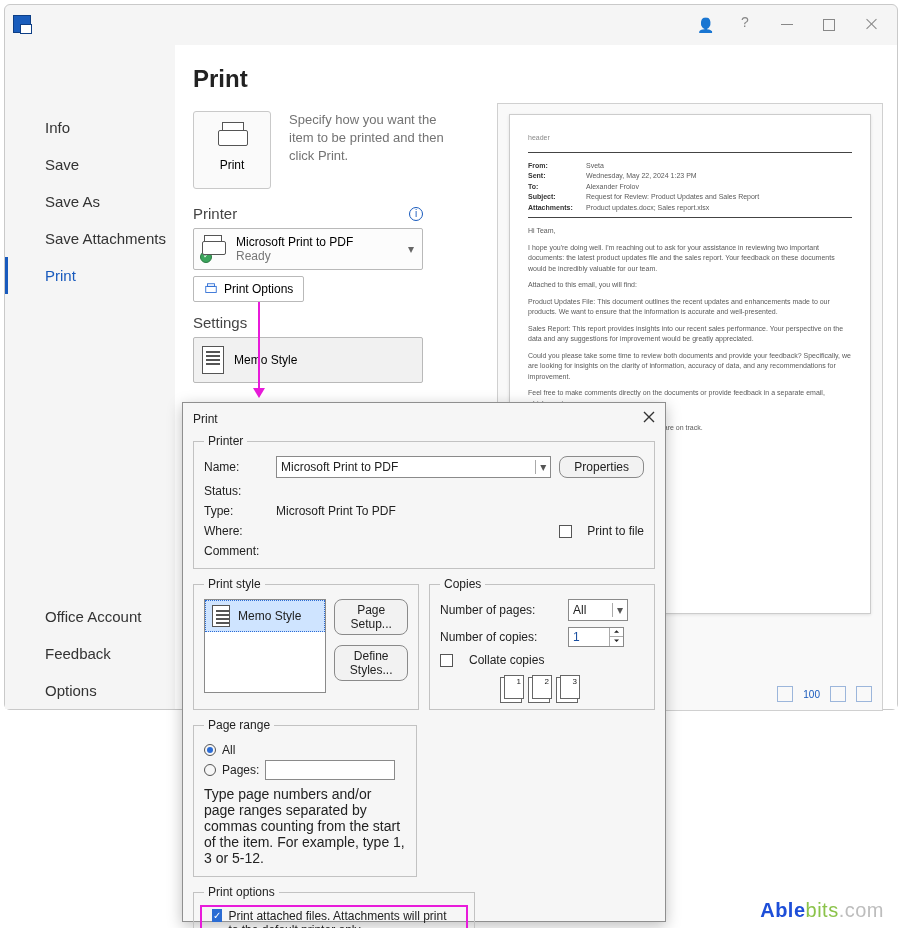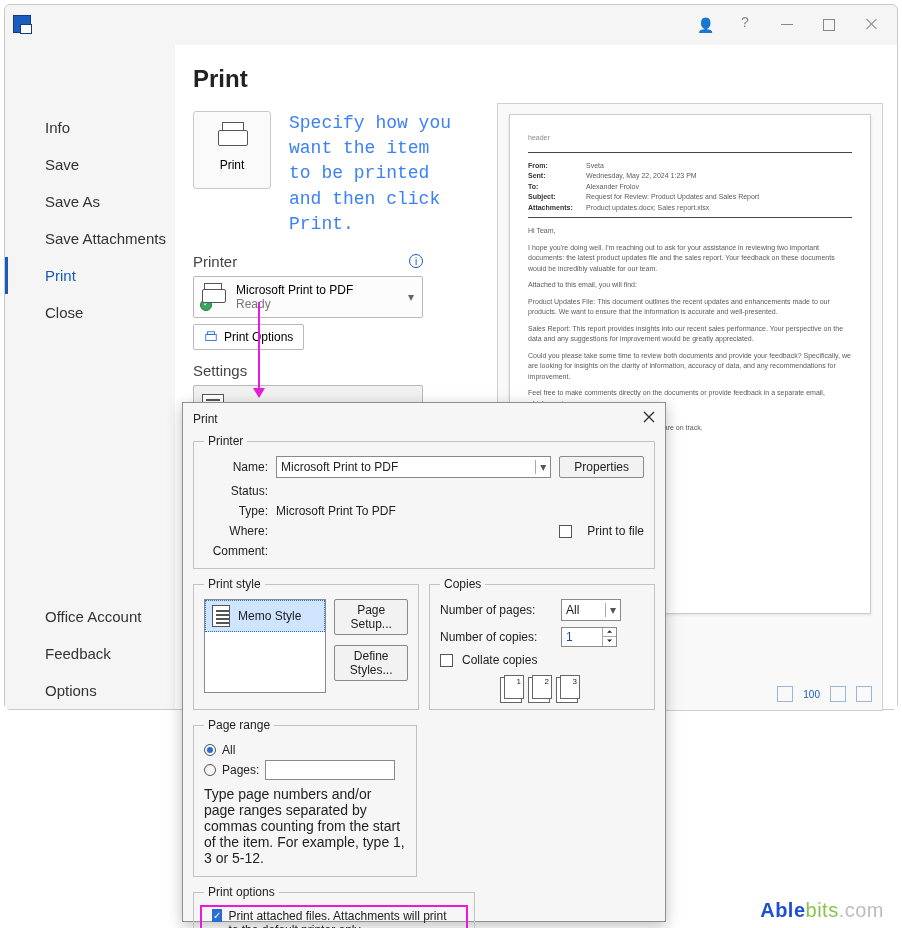--- a/index.html
+++ b/index.html
@@ -51,21 +51,21 @@
   .main h1 { font-size: 24px; font-weight: 600; color: #222; margin-bottom: 18px; }
 
   .print-block { display: flex; gap: 18px; margin-bottom: 16px; }
   .big-print-btn {
     width: 78px; height: 78px; border: 1px solid #c9c9c9; background: #fafafa; border-radius: 3px;
     display: flex; flex-direction: column; align-items: center; justify-content: center; gap: 6px; font-size: 12px;
   }
   .printer-large { width: 28px; height: 24px; position: relative; }
   .printer-large::before { content: ""; position: absolute; left: 4px; top: -6px; width: 20px; height: 8px; border: 1px solid #555; background: #fff; }
   .printer-large::after { content: ""; position: absolute; left: 0; top: 2px; width: 28px; height: 14px; border: 1px solid #555; border-radius: 2px; background: #fff; }
-  .print-desc { font-size: 18px; color: #3b82f6; max-width: 170px; line-height: 1.4; font-family: Liberation Mono, monospace; }
+  .print-desc { font-size: 13px; color: #737373; max-width: 170px; line-height: 1.4; }
 
   .section-label { font-size: 15px; color: #444; margin: 6px 0; display: flex; justify-content: space-between; align-items: center; width: 230px; }
   .info-icon { width: 14px; height: 14px; border: 1px solid #185abd; border-radius: 50%; color: #185abd; font-size: 10px; display: flex; align-items: center; justify-content: center; }
 
   .printer-select {
     width: 230px; border: 1px solid #b9b9b9; background: #fcfcfc; padding: 6px 8px; font-size: 12px;
     display: flex; align-items: center; gap: 8px; border-radius: 2px; position: relative;
   }
   .printer-select .chev { margin-left: auto; color: #666; }
   .mini-printer-badge { width: 26px; height: 20px; position: relative; }
@@ -123,36 +123,36 @@
   .dlg-close svg { width: 12px; height: 12px; }
 
   .dlg-body { padding: 0 10px 8px; }
 
   fieldset {
     border: 1px solid #c2c2c2; padding: 8px 10px 10px; margin-bottom: 8px; background: #fbfbfb0a;
   }
   legend { padding: 0 4px; font-size: 12px; }
 
   .printer-grid { display: grid; grid-template-columns: 64px 1fr auto; gap: 6px 8px; align-items: center; }
-  .printer-grid label { color: #222; text-align: right; }
+  .printer-grid label { color: #222; }
   .dlg-select { display: flex; align-items: center; border: 1px solid #8a8a8a; background: #fff; height: 22px; padding: 0 4px; }
   .dlg-select .chev { margin-left: auto; border-left: 1px solid #aaa; padding-left: 4px; color: #555; }
-  .dlg-btn { border: 1px solid #8a8a8a; background: #f2f2f2; padding: 3px 10px; min-width: 72px; text-align: center; cursor: default; border-radius: 2px; }
+  .dlg-btn { border: 1px solid #8a8a8a; background: #f2f2f2; padding: 3px 10px; min-width: 72px; text-align: center; cursor: default; border-radius: 8px; }
 
   .two-col { display: flex; gap: 10px; }
   .two-col > fieldset { flex: 1; min-width: 0; }
   .ps-box {
     border: 1px solid #8a8a8a; background: #fff; height: 94px; width: 170px; overflow: hidden;
   }
   .ps-item {
     background: #cfe4ff; border: 1px dotted #2b6cd4; padding: 4px 6px; display: flex; align-items: center; gap: 8px;
   }
   .ps-btns { display: flex; flex-direction: column; gap: 10px; }
 
-  .copies-row { display: flex; align-items: center; gap: 9px; margin-bottom: 6px; }
+  .copies-row { display: flex; align-items: center; gap: 16px; margin-bottom: 6px; }
   .copies-row label { width: 112px; }
   .copies-row .field { border: 1px solid #8a8a8a; background: #fff; height: 20px; width: 56px; display: flex; align-items: center; }
   .copies-row .spin { width: 14px; border-left: 1px solid #aaa; display: flex; flex-direction: column; }
   .copies-row .spin span { height: 9px; font-size: 7px; text-align: center; line-height: 8px; border-bottom: 1px solid #aaa; }
   .collate-imgs { display: flex; gap: 8px; margin-top: 8px; justify-content: center; }
   .collate-imgs .pg {
     width: 20px; height: 24px; border: 1px solid #666; background: #fff; position: relative; font-size: 8px;
     display: flex; align-items: flex-start; justify-content: flex-end; padding: 1px 2px;
     box-shadow: -3px 3px 0 #fff, -3px 3px 0 1px #666;
   }
@@ -200,21 +200,20 @@
       </svg>
   </div>
 
   <div class="body-area">
     <div class="sidebar">
       <div class="item">Info</div>
       <div class="item">Save</div>
       <div class="item">Save As</div>
       <div class="item">Save Attachments</div>
       <div class="item active">Print</div>
-      <div class="item">Close</div>
       <div class="spacer"></div>
       <div class="item">Office Account</div>
       <div class="item">Feedback</div>
       <div class="item">Options</div>
     </div>
 
     <div class="main">
       <h1>Print</h1>
 
       <div class="print-block">

